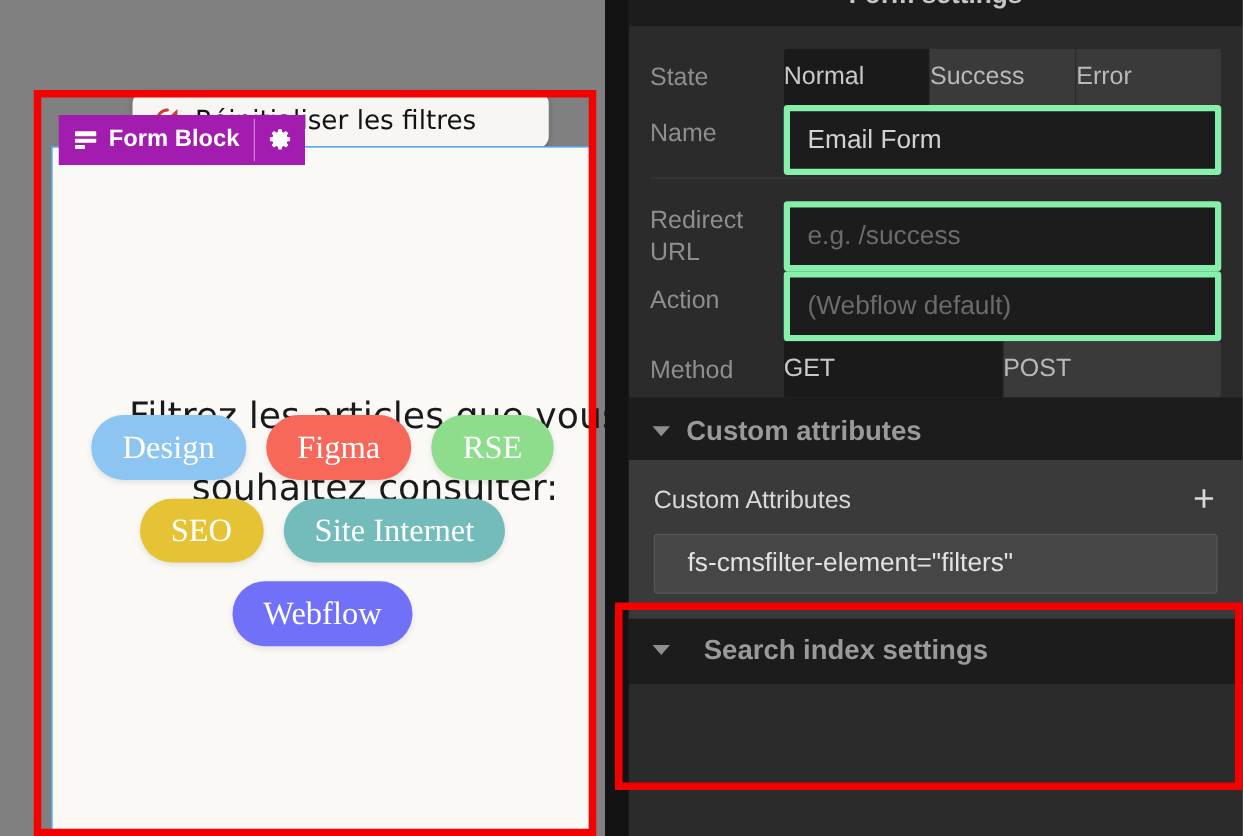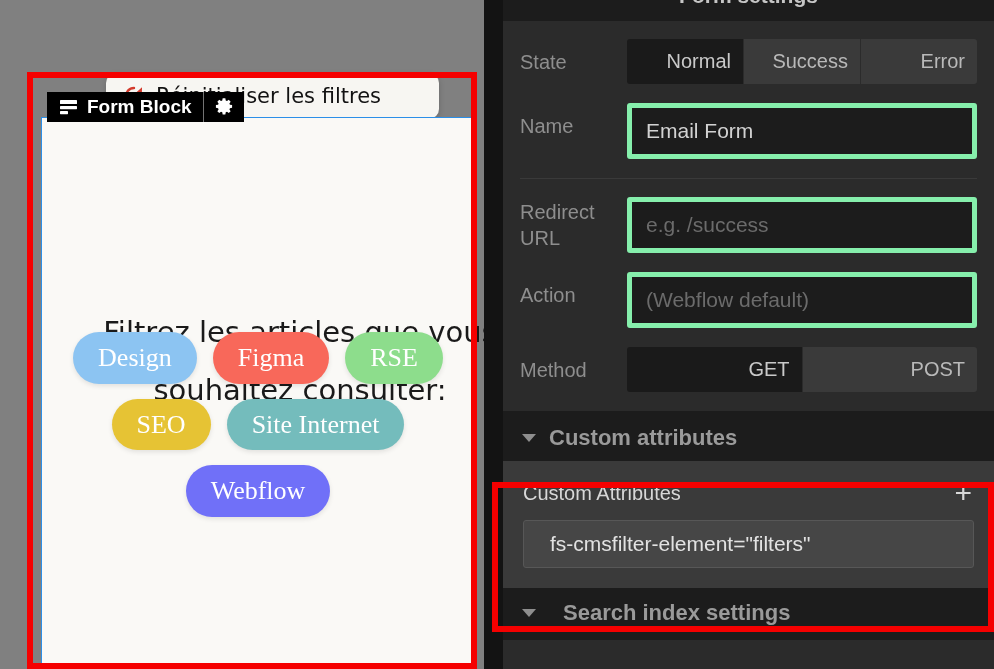--- a/index.html
+++ b/index.html
@@ -36,22 +36,22 @@
 
   
   .form-block {
     position: absolute; left: 41px; top: 117px;
     width: 431px; height: 556px;
     background: #faf9f6;
     border: 1px solid #2b8fe8;
   }
   .form-badge {
     position: absolute; left: 47px; top: 92px;
-    height: 30px;
-    background: #000000;
+    height: 40px;
+    background: #a21caf;
     display: flex; align-items: center;
     color: #ffffff;
     z-index: 6;
   }
   .form-badge .fb-main {
     display: flex; align-items: center; gap: 8px;
     padding: 0 11px 0 12px;
   }
   .form-badge .fb-label {
     font-size: 19px; font-weight: 600; white-space: nowrap;
@@ -105,39 +105,38 @@
   }
   .panel-title {
     position: absolute; left: 0; top: -16px; width: 100%;
     text-align: center;
     font-size: 21px; font-weight: 600; color: #c6c6c6;
   }
 
   .fields { padding: 18px 17px 0 17px; }
   .row {
     display: flex; align-items: flex-start;
-    margin-bottom: 19px;
   }
   .row-label {
     width: 107px; flex: 0 0 107px;
     font-size: 20px; color: #8e8e8e;
     line-height: 26px;
     padding-top: 10px;
   }
   .row-label.two-line { line-height: 26px; padding-top: 2px; }
 
   .seg {
     display: flex; flex: 1;
     border-radius: 3px; overflow: hidden;
   }
   .seg-item {
     flex: 1;
-    text-align: right;
+    text-align: left;
     font-size: 20px;
-    padding: 11px 12px;
+    padding: 11px 0;
     background: #3a3a3a;
     color: #b9b9b9;
     border-right: 1px solid #2b2b2b;
   }
   .seg-item:last-child { border-right: none; }
   .seg-item.active { background: #1a1a1a; color: #c9c9c9; }
 
   .input {
     flex: 1;
     background: #1c1c1c;

